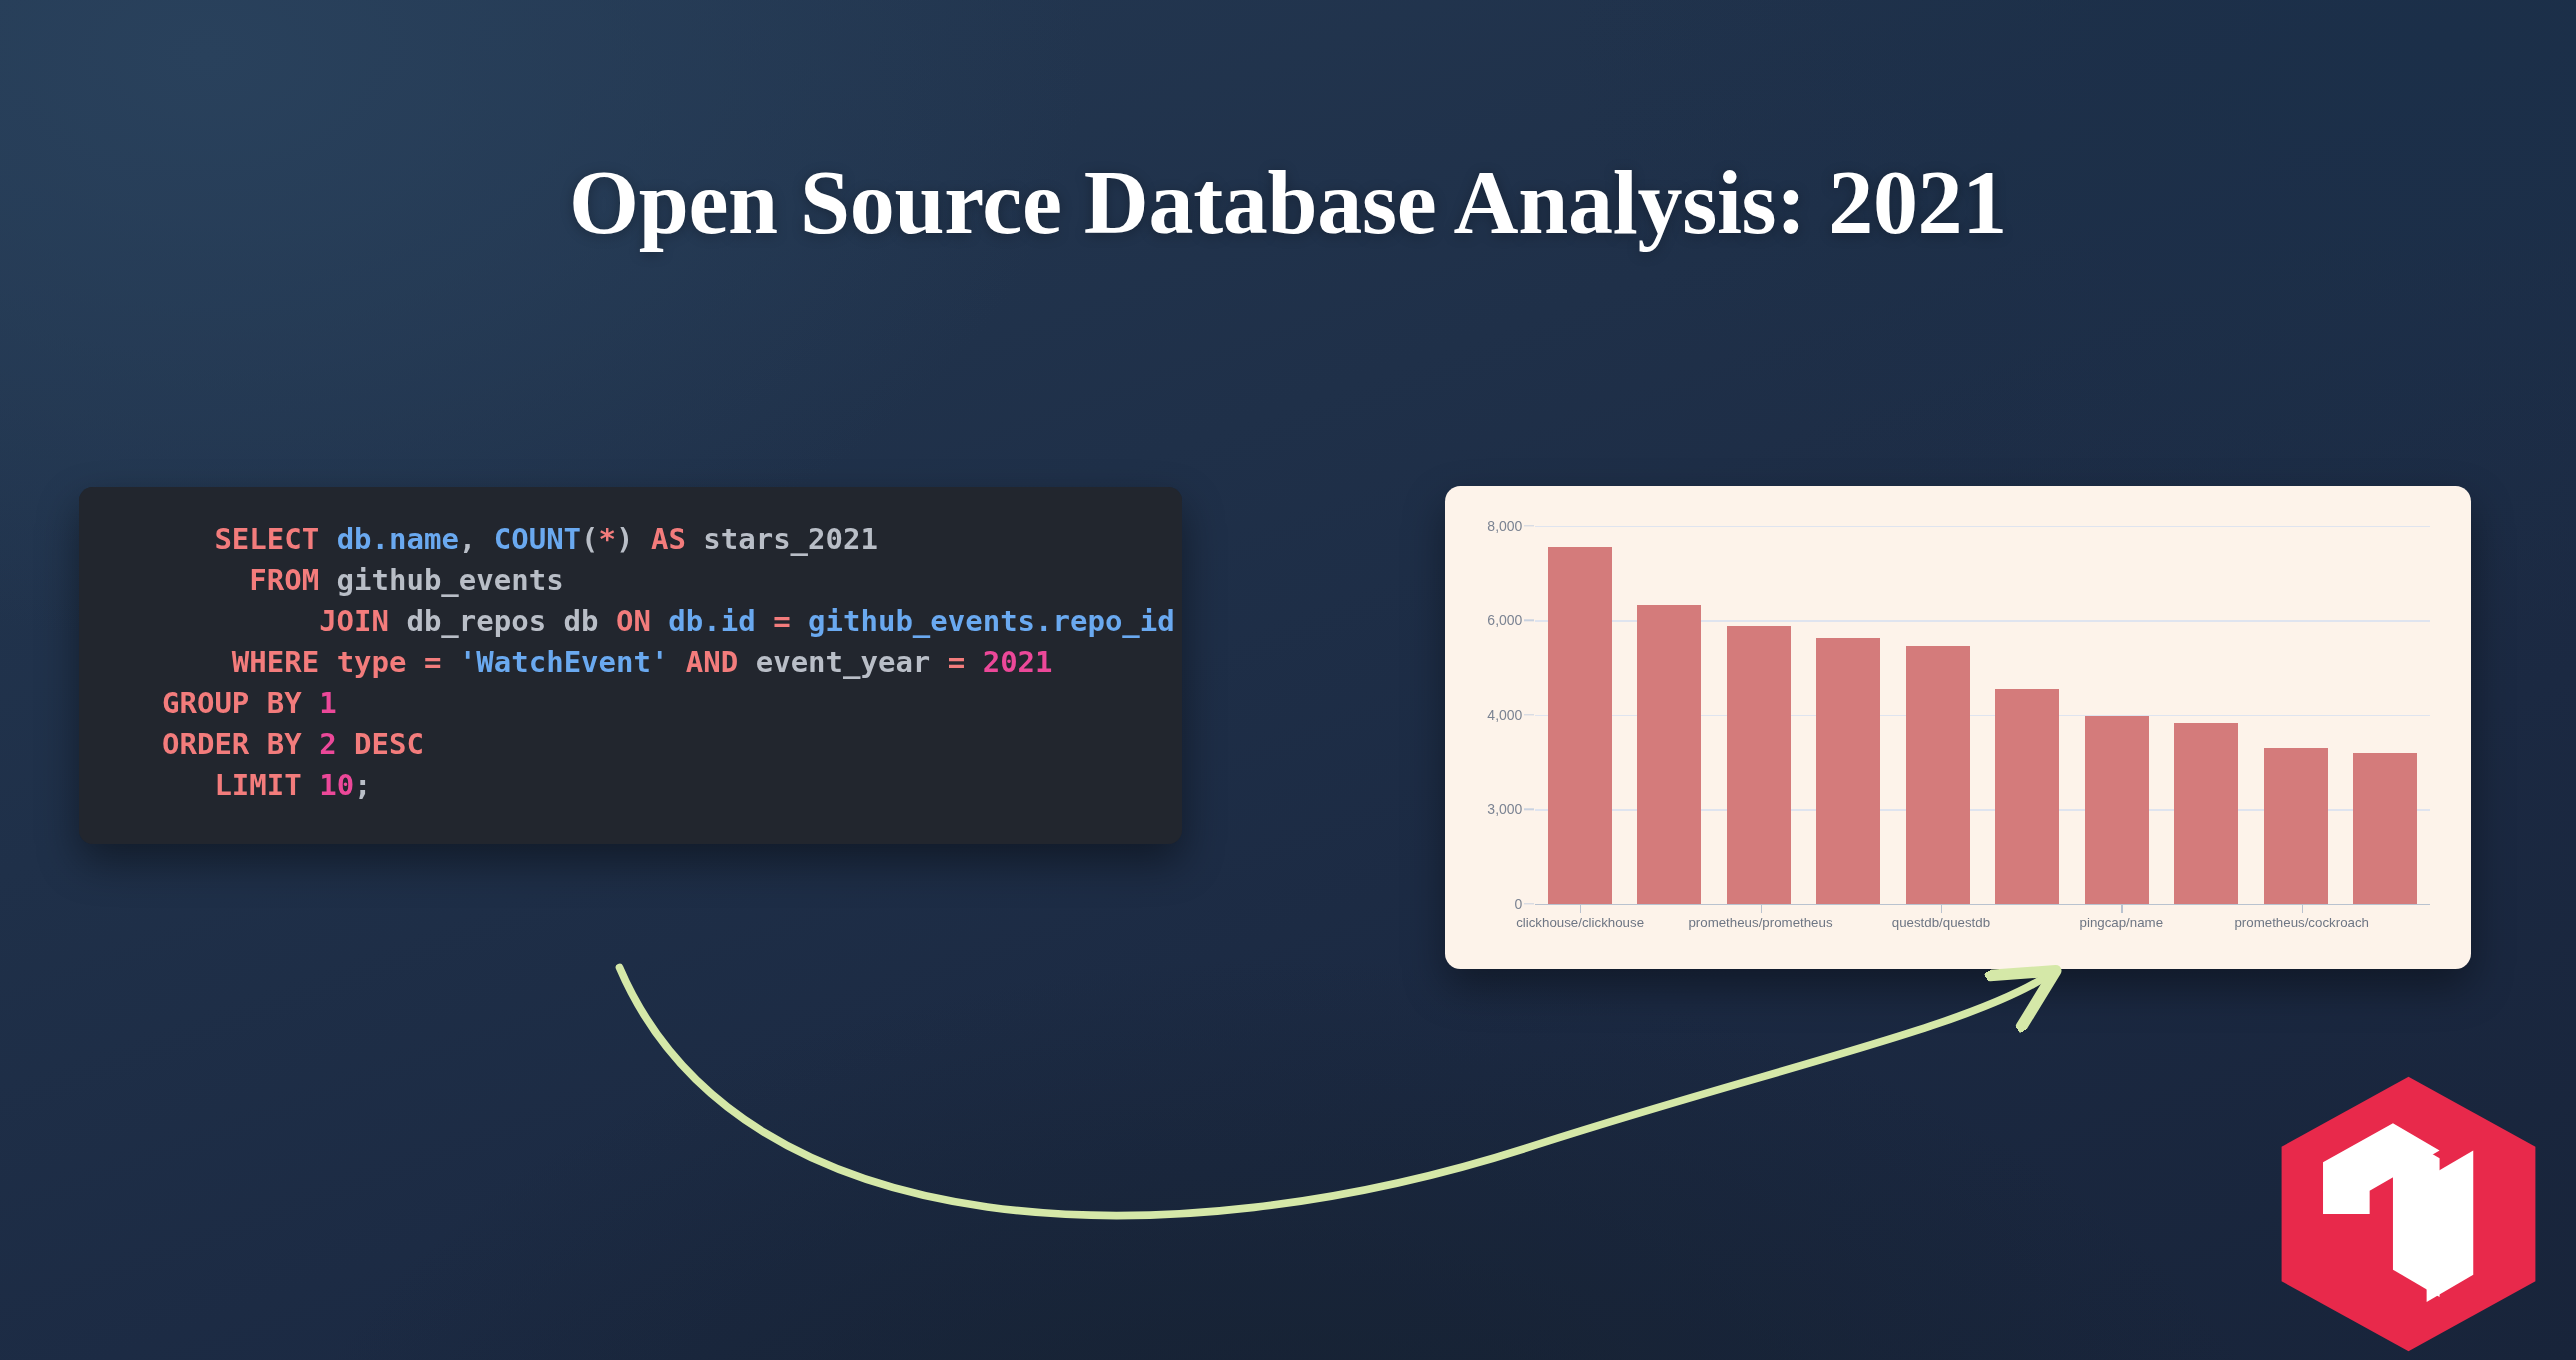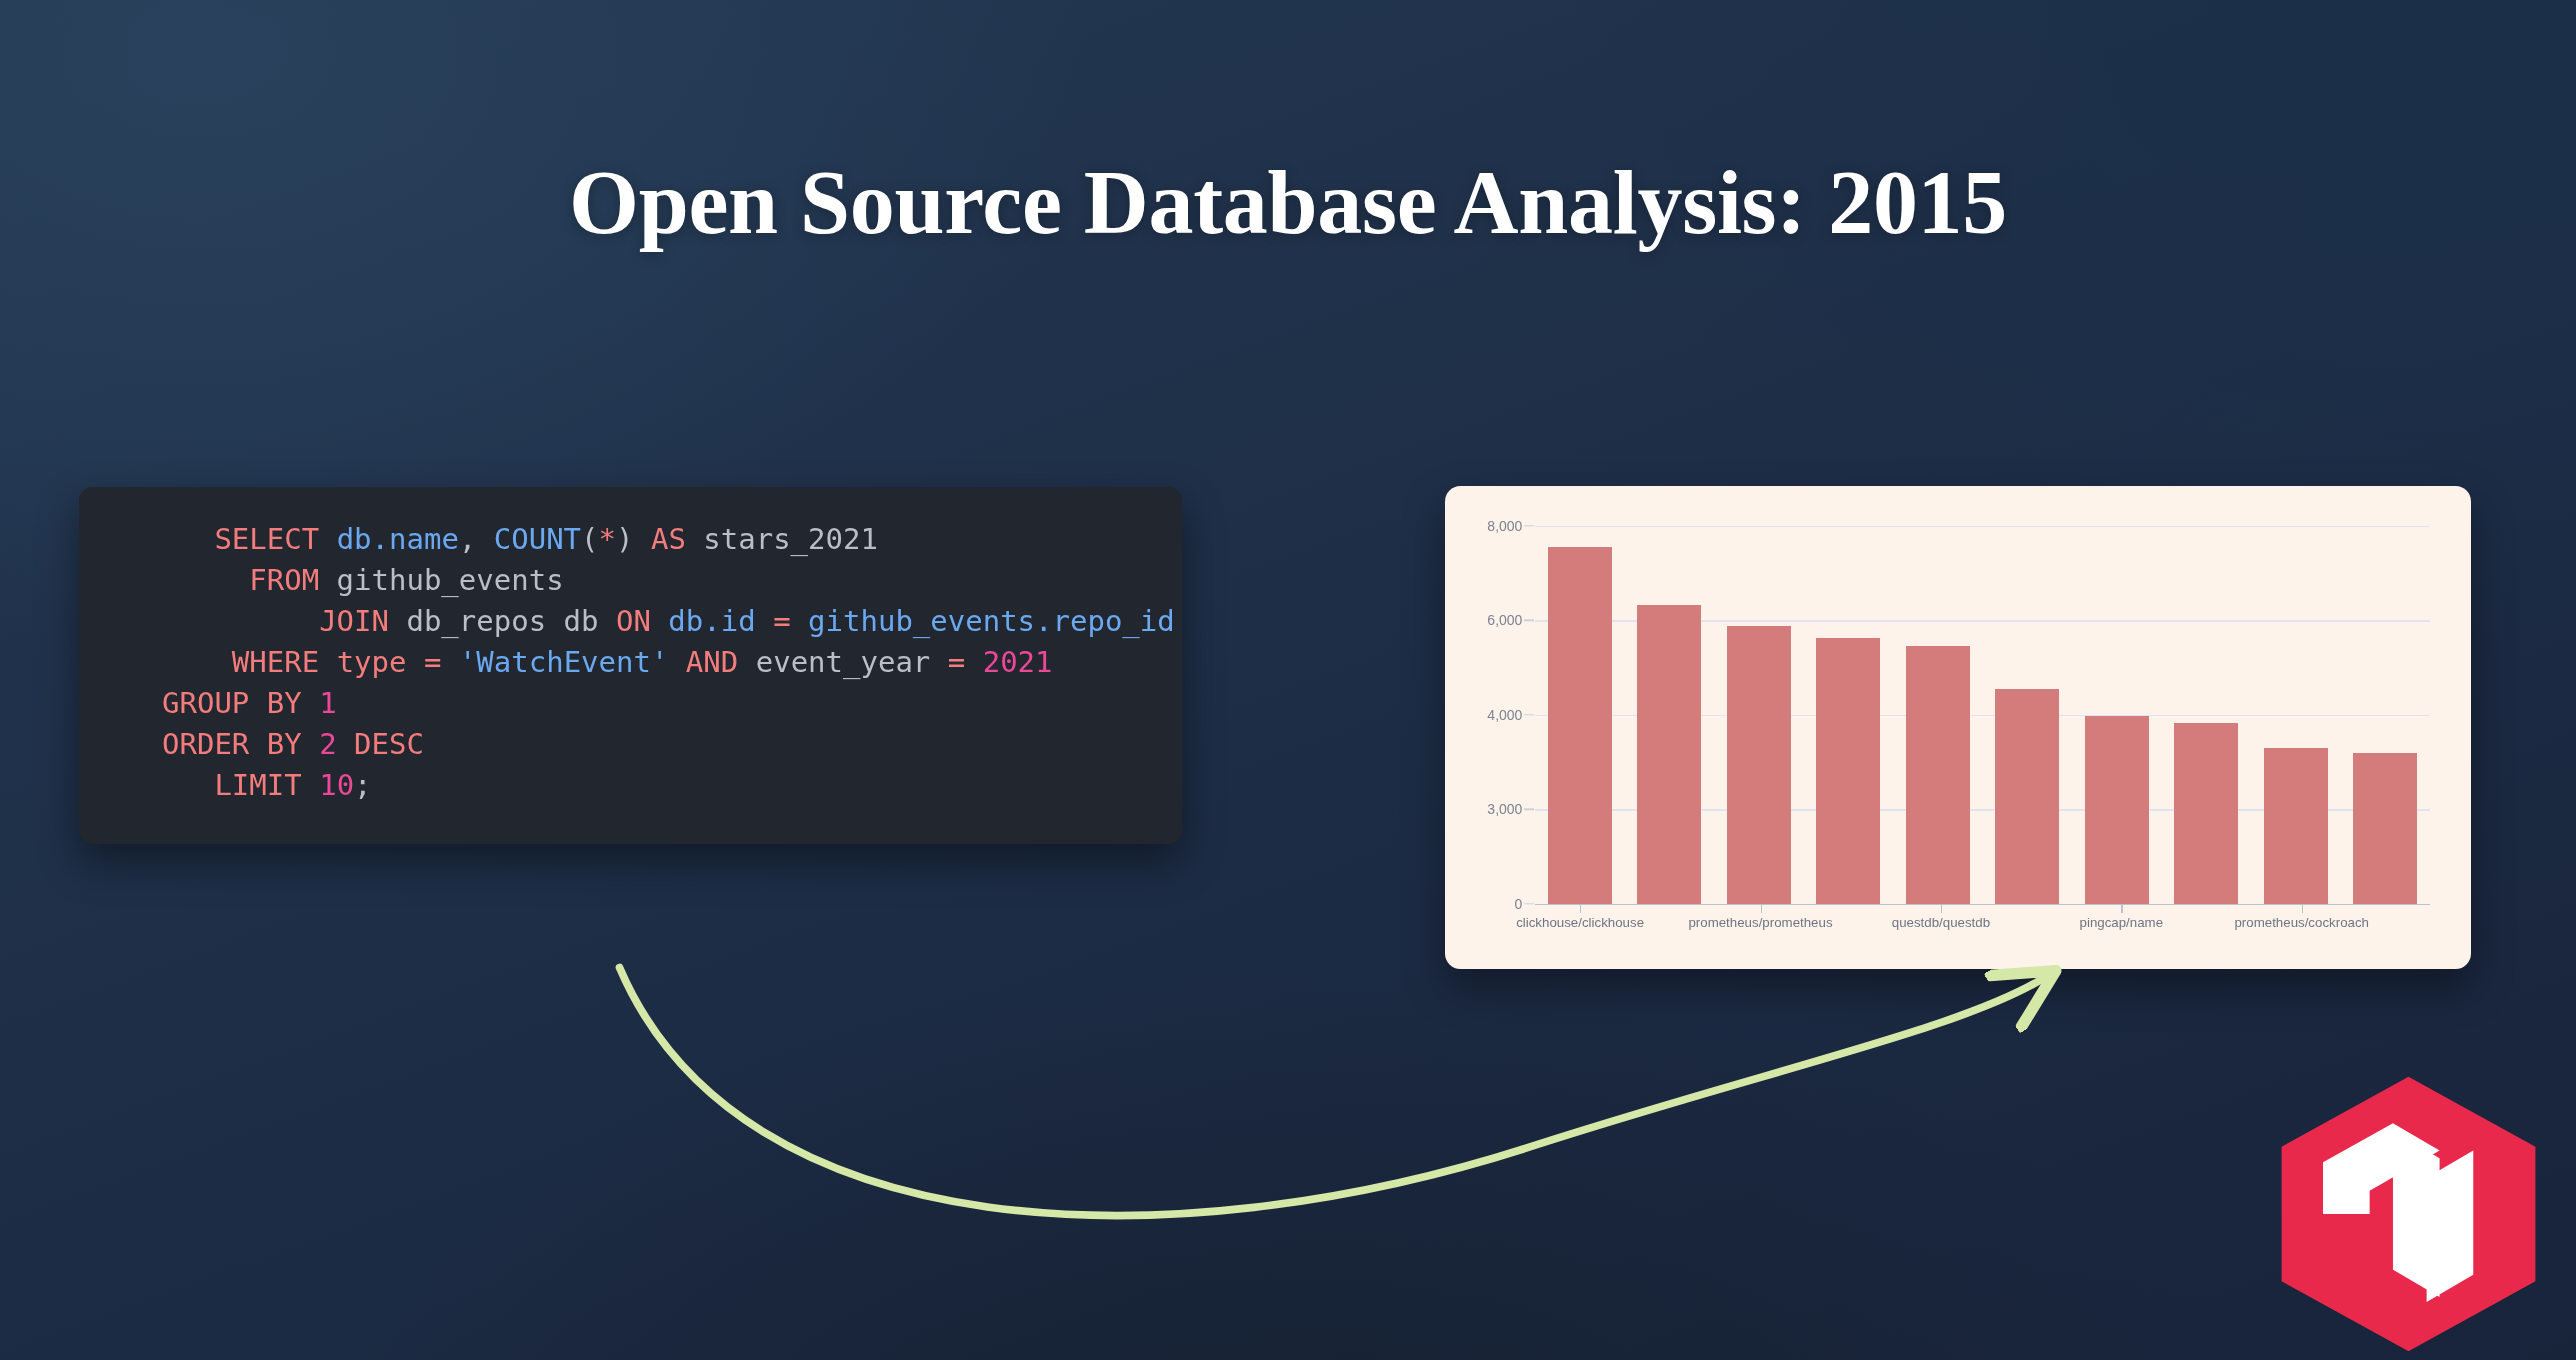--- a/index.html
+++ b/index.html
@@ -85,20 +85,21 @@
   #tab-query-sql .tab-label {
     color: #d5d8dd;
     font-size: 26.6px;
     font-family: "Liberation Sans", sans-serif;
     white-space: nowrap;
   }
 
   #code-body {
     background: #22262e;
     padding: 32px 0 38px 0;
+    font-weight: bold;
   }
   #code-lines {
     font-family: "DejaVu Sans Mono", "Liberation Mono", monospace;
     font-size: 29px;
     line-height: 41px;
     white-space: pre;
     color: #b9bec7;
     padding-left: 83px;
   }
   .kw  { color: #f37c7c; }
@@ -232,21 +233,21 @@
     top: 1074px;
     width: 259px;
     height: 280px;
   }
 </style>
 </head>
 <body>
 
 <div id="stage">
 
-  <div id="page-title">Open Source Database Analysis: 2015</div>
+  <div id="page-title">Open Source Database Analysis: 2021</div>
 
   <div id="code-window">
 
 
     <div id="code-body">
       <div id="code-lines"><div><span class="pl">   </span><span class="kw">SELECT</span><span class="pl"> </span><span class="id">db.name</span><span class="pl">, </span><span class="id">COUNT</span><span class="pl">(</span><span class="kw">*</span><span class="pl">) </span><span class="kw">AS</span><span class="pl"> stars_2021</span></div><div><span class="pl">     </span><span class="kw">FROM</span><span class="pl"> github_events</span></div><div><span class="pl">         </span><span class="kw">JOIN</span><span class="pl"> db_repos db </span><span class="kw">ON</span><span class="pl"> </span><span class="id">db.id</span><span class="pl"> </span><span class="kw">=</span><span class="pl"> </span><span class="id">github_events.repo_id</span></div><div><span class="pl">    </span><span class="kw">WHERE</span><span class="pl"> </span><span class="kw">type</span><span class="pl"> </span><span class="kw">=</span><span class="pl"> </span><span class="str">'WatchEvent'</span><span class="pl"> </span><span class="kw">AND</span><span class="pl"> event_year </span><span class="kw">=</span><span class="pl"> </span><span class="num">2021</span></div><div><span class="kw">GROUP BY</span><span class="pl"> </span><span class="num">1</span></div><div><span class="kw">ORDER BY</span><span class="pl"> </span><span class="num">2</span><span class="pl"> </span><span class="kw">DESC</span></div><div><span class="pl">   </span><span class="kw">LIMIT</span><span class="pl"> </span><span class="num">10</span><span class="pl">;</span></div></div>
     </div>
 
   </div>
 

